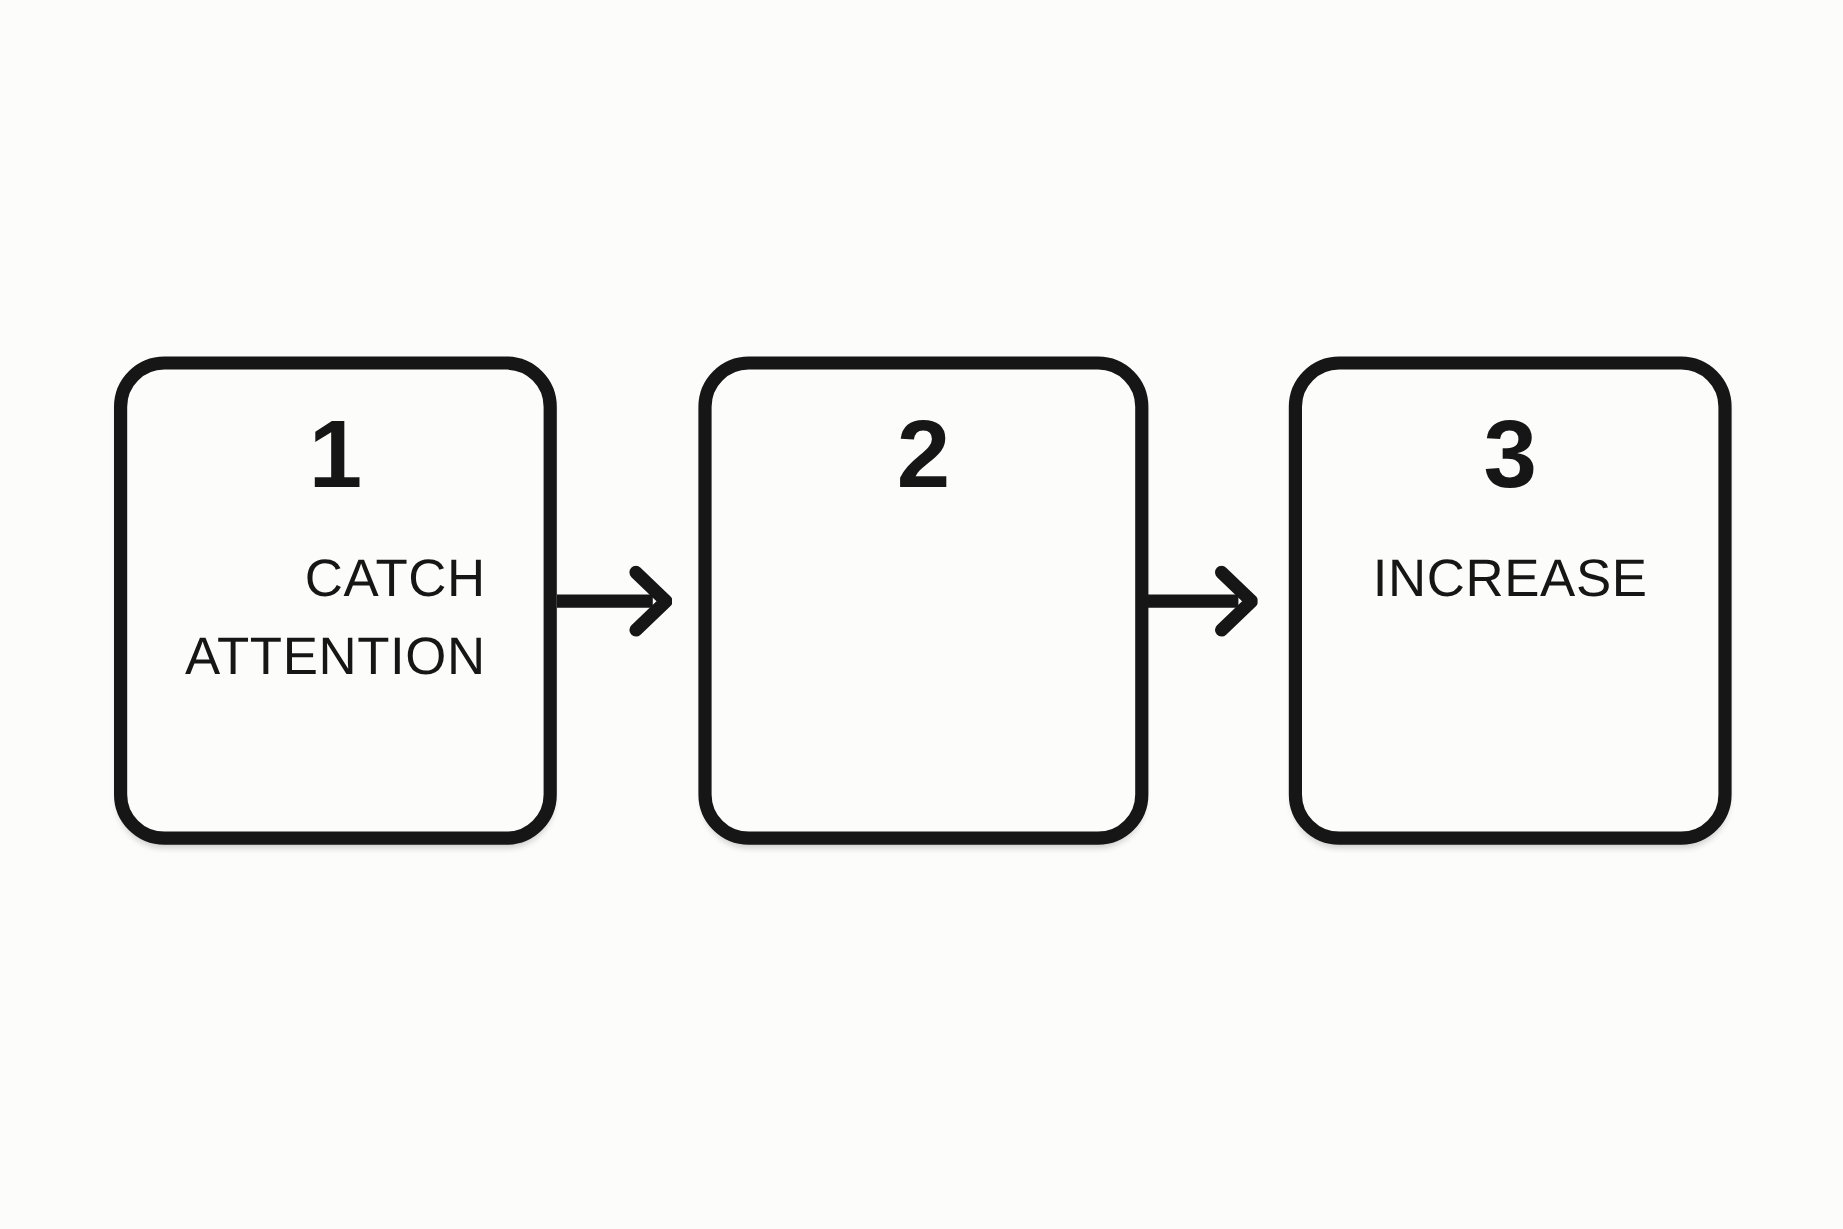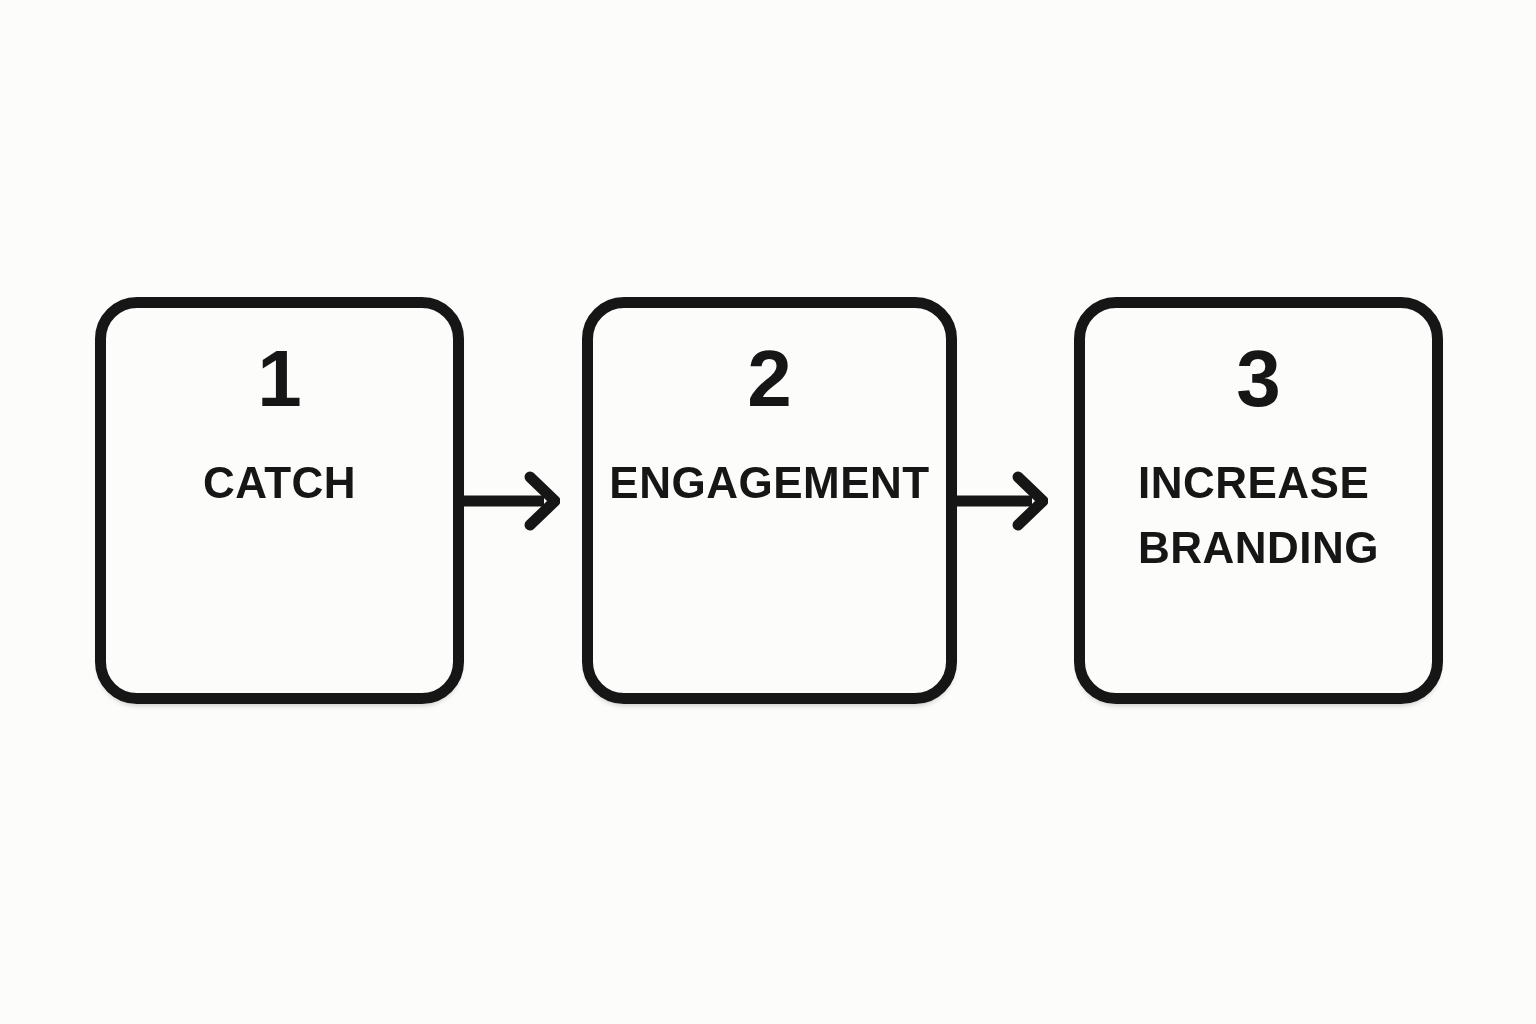--- a/index.html
+++ b/index.html
@@ -37,25 +37,25 @@
   .step-number {
     font-size: 80px;
     font-weight: 700;
     line-height: 1;
     color: var(--ink);
     text-align: center;
   }
   .step-label {
     margin-top: 31px;
     font-size: 44px;
-    font-weight: 700;
+    font-weight: 400;
     line-height: 65px;
     letter-spacing: 0.5px;
     color: var(--ink);
-    text-align: left;
+    text-align: right;
     white-space: nowrap;
   }
   .arrow {
     position: absolute;
     top: 471px;
     width: 96px;
     height: 60px;
   }
   .arrow.pos-1 { left: 464px; }
   .arrow.pos-2 { left: 952px; }
@@ -64,45 +64,44 @@
 </style>
 </head>
 <body>
 
 <div class="canvas">
 
   <div class="step-box pos-1">
     <div class="step-number">1</div>
     <div class="step-label">
       <div>CATCH</div>
+      <div>ATTENTION</div>
     </div>
   </div>
 
   <div class="arrow pos-1">
     <svg viewBox="0 0 96 60">
       <line class="stroke" x1="0" y1="30" x2="80" y2="30" stroke-linecap="butt"></line>
       <polyline class="stroke" points="66,6 91,30 66,54" stroke-linecap="round" stroke-linejoin="round"></polyline>
     </svg>
   </div>
 
   <div class="step-box pos-2">
     <div class="step-number">2</div>
     <div class="step-label">
-      <div>ENGAGEMENT</div>
     </div>
   </div>
 
   <div class="arrow pos-2">
     <svg viewBox="0 0 96 60">
       <line class="stroke" x1="0" y1="30" x2="80" y2="30" stroke-linecap="butt"></line>
       <polyline class="stroke" points="66,6 91,30 66,54" stroke-linecap="round" stroke-linejoin="round"></polyline>
     </svg>
   </div>
 
   <div class="step-box pos-3">
     <div class="step-number">3</div>
     <div class="step-label">
       <div>INCREASE</div>
-      <div>BRANDING</div>
     </div>
   </div>
 
 </div>
 
 </body></html>

